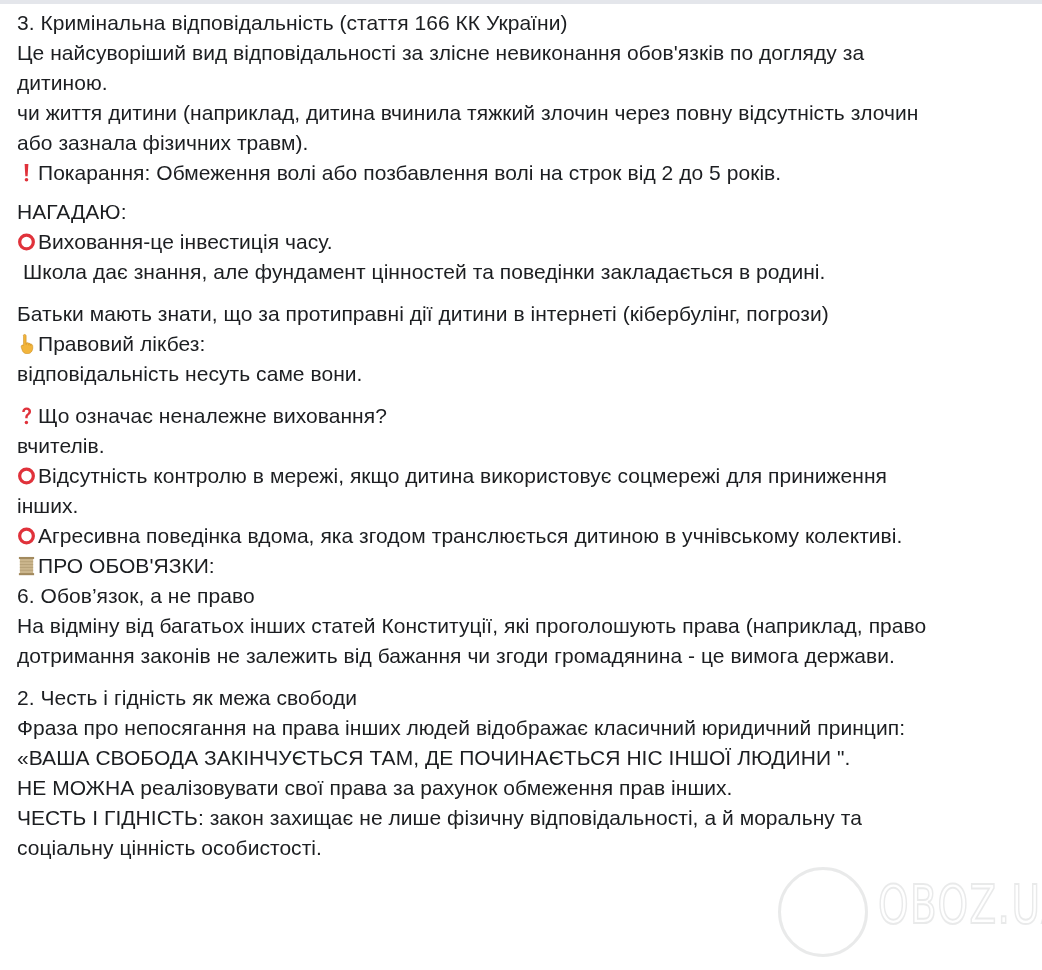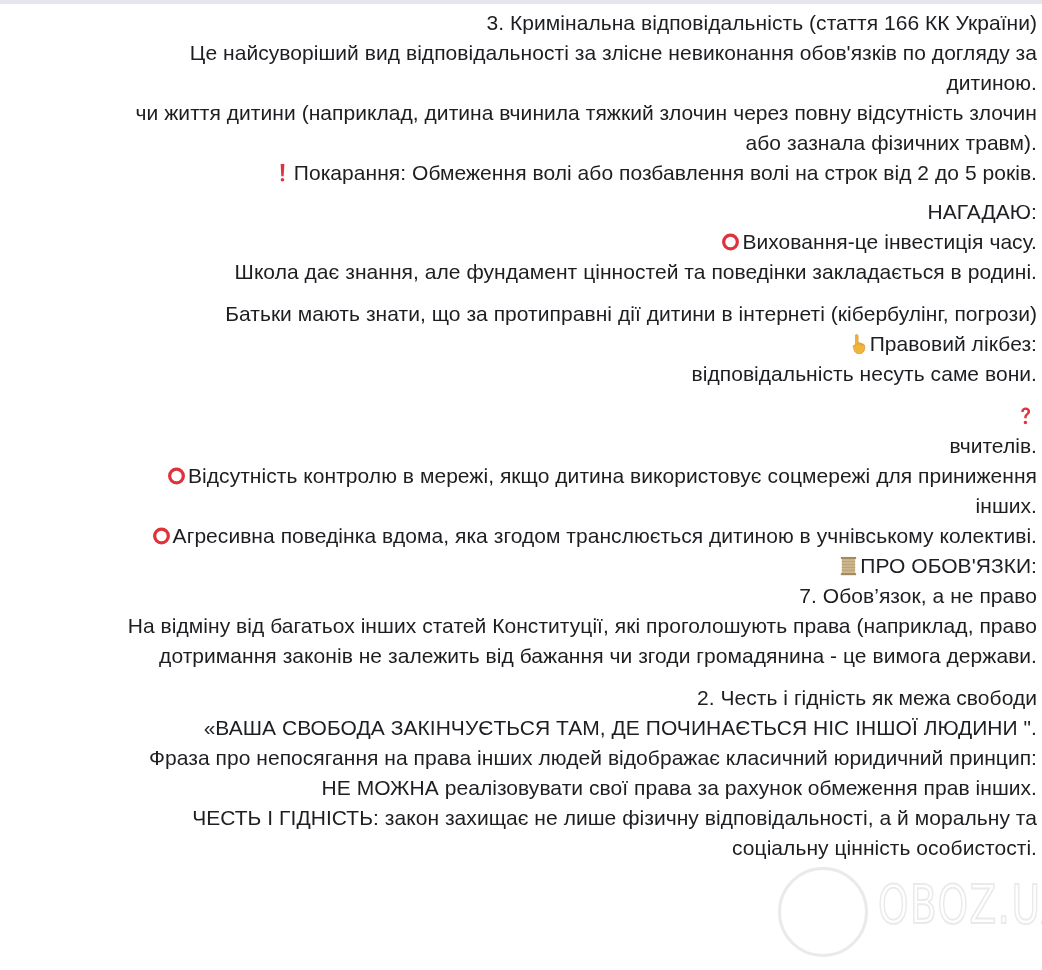--- a/index.html
+++ b/index.html
@@ -9,21 +9,21 @@
     font-family: "Liberation Sans", "DejaVu Sans", sans-serif;
     color: #1c1e21;
     position: relative;
   }
   .top-border {
     position: absolute; left: 0; top: 0; width: 1042px; height: 4px;
     background: #e4e6eb;
   }
   .post {
     position: absolute; left: 17px; top: 8px; width: 1020px;
-    font-size: 21px; line-height: 30px; letter-spacing: 0.05px; text-align: right;
+    font-size: 21px; line-height: 30px; letter-spacing: 0.05px;
   }
   .line { white-space: nowrap; display: block; }
   .gap-s { height: 9px; }
   .gap-m { height: 12px; }
   .emoji {
     display: inline-block; width: 19px; height: 21px; vertical-align: -3px;
     margin-right: 2px; position: relative;
   }
   .emoji svg { width: 100%; height: 100%; display: block; }
   .indent { padding-left: 6px; }
@@ -74,45 +74,45 @@
           <path d="M8 1.5c1 0 1.6.7 1.6 1.7v7.3l1-.3c.8-.2 1.5.1 1.9.7.8-.2 1.6.1 2 .8.9-.1 1.7.4 1.9 1.3.4 1.7.3 3.8-.5 5.6-.9 2-2.8 3.2-5.2 3.2-2.6 0-4.5-1.4-5.2-3.7l-1-3.2c-.3-1 .2-1.9 1-2.2.5-.2 1 0 1.4.3V3.2C6.4 2.2 7 1.5 8 1.5z" fill="#f2b53c" stroke="#c98a1a" stroke-width=".6"></path>
           <path d="M9.6 12.5v-2M12.5 13v-2.2M14.5 13.4v-1.8" stroke="#c98a1a" stroke-width=".6" fill="none"></path>
         </svg></span><span>Правовий лікбез:</span></span>
   <span class="line">відповідальність несуть саме вони.</span>
 
   <div class="gap-m"></div>
 
   <span class="line"><span class="emoji"><svg viewBox="0 0 20 22">
           <path d="M5.5 7.2C5.5 4.4 7.5 2.6 10.2 2.6c2.8 0 4.6 1.8 4.6 4.1 0 3.3-3.6 3.6-3.6 6.6v.7H8.7v-.9c0-3.6 3.4-3.9 3.4-6.2 0-1.2-.8-2-2-2s-2 .9-2 2.3z" fill="#e0323b"></path>
           <circle cx="9.9" cy="18.4" r="1.8" fill="#e0323b"></circle>
-        </svg></span></span>
+        </svg></span><span>Що означає неналежне виховання?</span></span>
   <span class="line">вчителів.</span>
   <span class="line"><span class="emoji"><svg viewBox="0 0 20 22">
           <circle cx="10" cy="11.5" r="7.2" fill="none" stroke="#e0323b" stroke-width="3.4"></circle>
         </svg></span><span>Відсутність контролю в мережі, якщо дитина використовує соцмережі для приниження</span></span>
   <span class="line">інших.</span>
   <span class="line"><span class="emoji"><svg viewBox="0 0 20 22">
           <circle cx="10" cy="11.5" r="7.2" fill="none" stroke="#e0323b" stroke-width="3.4"></circle>
         </svg></span><span>Агресивна поведінка вдома, яка згодом транслюється дитиною в учнівському колективі.</span></span>
 
   <span class="line"><span class="emoji"><svg viewBox="0 0 20 22">
           <rect x="3" y="3" width="14" height="17" fill="#cbb68d"></rect>
           <rect x="2" y="2" width="16" height="2.2" fill="#a28a5e"></rect>
           <rect x="2" y="19" width="16" height="2.2" fill="#a28a5e"></rect>
           <path d="M3 7h14M3 10h14M3 13h14M3 16h14" stroke="#b09b70" stroke-width=".8"></path>
         </svg></span><span>ПРО ОБОВ'ЯЗКИ:</span></span>
-  <span class="line">7. Обов’язок, а не право</span>
+  <span class="line">6. Обов’язок, а не право</span>
   <span class="line">На відміну від багатьох інших статей Конституції, які проголошують права (наприклад, право</span>
   <span class="line">дотримання законів не залежить від бажання чи згоди громадянина - це вимога держави.</span>
 
   <div class="gap-m"></div>
 
   <span class="line">2. Честь і гідність як межа свободи</span>
+  <span class="line">Фраза про непосягання на права інших людей відображає класичний юридичний принцип:</span>
   <span class="line">«ВАША СВОБОДА ЗАКІНЧУЄТЬСЯ ТАМ, ДЕ ПОЧИНАЄТЬСЯ НІС ІНШОЇ ЛЮДИНИ ".</span>
-  <span class="line">Фраза про непосягання на права інших людей відображає класичний юридичний принцип:</span>
   <span class="line">НЕ МОЖНА реалізовувати свої права за рахунок обмеження прав інших.</span>
   <span class="line">ЧЕСТЬ І ГІДНІСТЬ: закон захищає не лише фізичну відповідальності, а й моральну та</span>
   <span class="line">соціальну цінність особистості.</span>
 </div>
 
 <div class="watermark">
   <div class="wm-circle"></div>
   <div class="wm-text">OBOZ.UA</div>
 </div>
 

